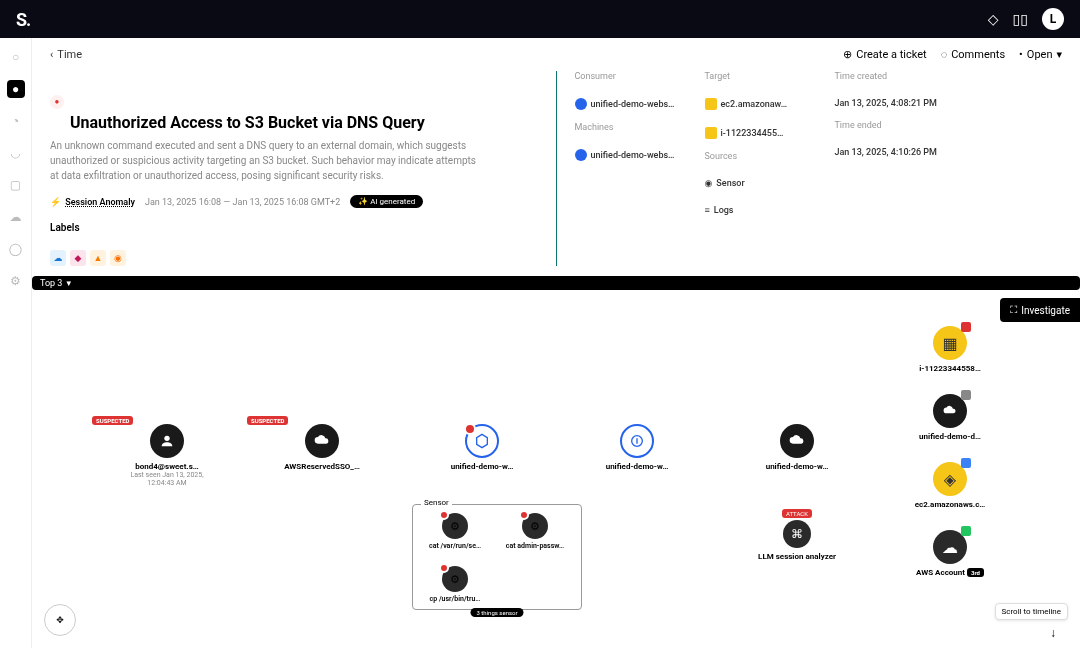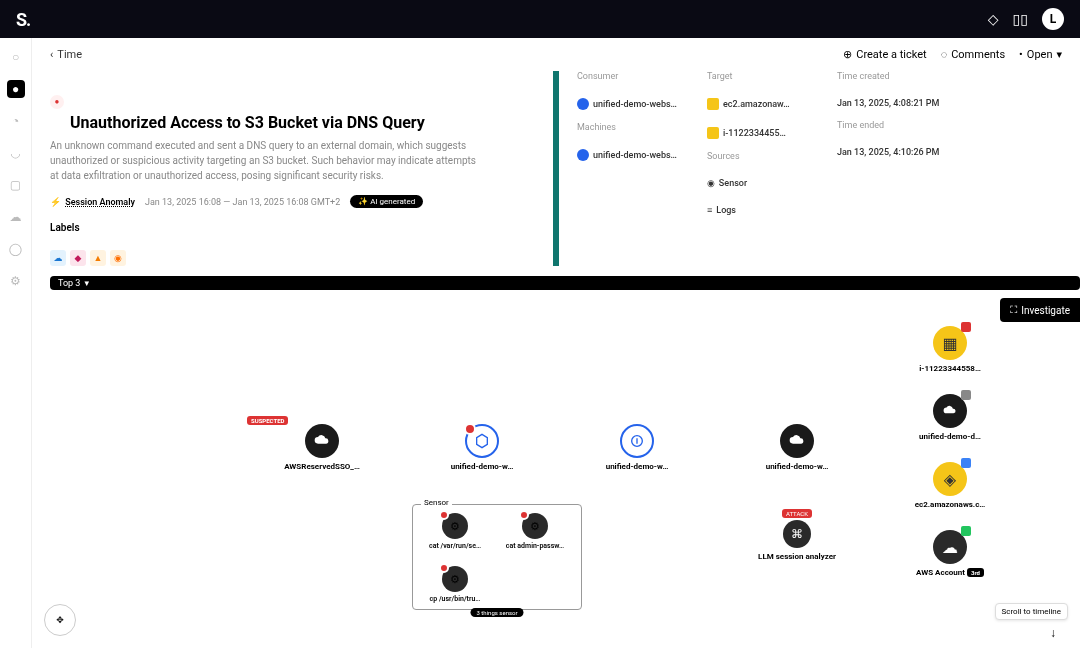--- a/index.html
+++ b/index.html
@@ -25,27 +25,27 @@
 .issue-title { font-size:16px; font-weight:700;margin-top:42px; }
 .desc { font-size:10px; color:#888; line-height:1.5; margin-bottom:12px; max-width:430px; }
 .anomaly-row { display:flex; align-items:center; gap:10px; font-size:9px; }
 .anomaly-badge { display:flex; align-items:center; gap:4px; }
 .anomaly-link { color:#000; text-decoration:underline dotted; font-weight:600; }
 .ai-pill { background:#000; color:#fff; border-radius:10px; padding:2px 8px; font-size:8px; }
 .labels { margin-top:14px; }
 .labels-title { font-size:10px; font-weight:600; margin-bottom:17px; }
 .label-icons { display:flex; gap:4px; }
 .label-icon { width:16px; height:16px; border-radius:3px; display:flex; align-items:center; justify-content:center; font-size:9px; }
-.info-grid { flex:1; display:flex; gap:20px; font-size:9px; border-left:6px solid #0f766e; padding-left:18px; }
+.info-grid { flex:1; display:flex; gap:20px; font-size:9px; border-left:1px solid #0f766e; padding-left:18px; }
 .info-col { display:flex; flex-direction:column; gap:12px; min-width:110px; }
 .info-label { color:#999; font-size:9px; }
 .info-val { display:flex; align-items:center; gap:4px; color:#333; font-weight:500; margin-top:17px; }
 .cloud-icon { width:12px; height:12px; border-radius:2px; display:inline-block; }
 .resolve-btn { border:1px solid #ccc; border-radius:6px; padding:4px 10px; font-size:10px; background:#fff; cursor:pointer; }
-.top-pill { background:#000; color:#fff; border-radius:4px; padding:2px 8px; font-size:9px; margin-left:18px; display:inline-flex; align-items:center; gap:4px; }
+.top-pill { background:#000; color:#fff; border-radius:4px; padding:2px 8px; font-size:9px; display:inline-flex; align-items:center; gap:4px; }
 .graph-area { flex:1; position:relative; background:radial-gradient(circle,#ddd 0.5px,transparent 0.5px); background-size:14px 14px; background-position:0 0; margin-top:4px; }
 .investigate { position:absolute; top:4px; right:0; background:#000; color:#fff; font-size:10px; padding:6px 10px; border-radius:4px 0 0 4px; display:flex; align-items:center; gap:4px; }
 .node { position:absolute; display:flex; flex-direction:column; align-items:center; width:90px; }
 .node-icon { width:34px; height:34px; border-radius:50%; display:flex; align-items:center; justify-content:center; color:#fff; position:relative; }
 .node-icon.black { background:#1a1a1a; }
 .node-icon.blue { background:#fff; border:2px solid #2563eb; }
 .node-icon.blue svg { color:#2563eb; }
 .node-icon.yellow { background:#f5c518; }
 .node-icon.dark { background:#2a2a2a; }
 .node-label { font-size:8px; font-weight:700; text-align:center; margin-top:4px; max-width:90px; overflow:hidden; text-overflow:ellipsis; white-space:nowrap; }
@@ -211,20 +211,31 @@
         <path d="M450 152 L605 152" stroke="#000" stroke-width="1.5" fill="none"></path>
         <path d="M605 152 L765 152" stroke="#000" stroke-width="1.5" fill="none"></path>
         <path d="M450 168 L450 210" stroke="#666" stroke-width="1" fill="none"></path>
         <path d="M765 168 L765 220" stroke="#666" stroke-width="1" fill="none"></path>
         <path d="M782 145 Q860 90 915 55" stroke="#000" stroke-width="1.5" fill="none"></path>
         <path d="M782 150 Q860 130 915 120" stroke="#000" stroke-width="1.5" fill="none"></path>
         <path d="M782 155 Q860 175 915 190" stroke="#000" stroke-width="1.5" fill="none"></path>
         <path d="M782 160 Q860 220 915 255" stroke="#000" stroke-width="1.5" fill="none"></path>
       </svg>
 
+      <div class="node" style="left:90px;top:130px">
+        <div class="tag" style="left:-30px">SUSPECTED</div>
+        <div class="node-icon black">
+            <svg width="16" height="16" viewBox="0 0 24 24" fill="currentColor">
+              <circle cx="12" cy="8" r="4"></circle>
+              <path d="M4 20c0-4 4-6 8-6s8 2 8 6"></path>
+            </svg>
+          </div>
+        <div class="node-label">bond4@sweet.s…</div>
+        <div class="node-sub">Last seen Jan 13, 2025, 12:04:43 AM</div>
+      </div>
 
       <div class="node" style="left:245px;top:130px">
         <div class="tag" style="left:-30px">SUSPECTED</div>
         <div class="node-icon black">
             <svg width="16" height="16" viewBox="0 0 24 24" fill="currentColor">
               <path d="M6 16a5 5 0 010-10 6 6 0 0111 2 4 4 0 011 8H6z"></path>
             </svg>
           </div>
         <div class="node-label">AWSReservedSSO_…</div>
       </div>

